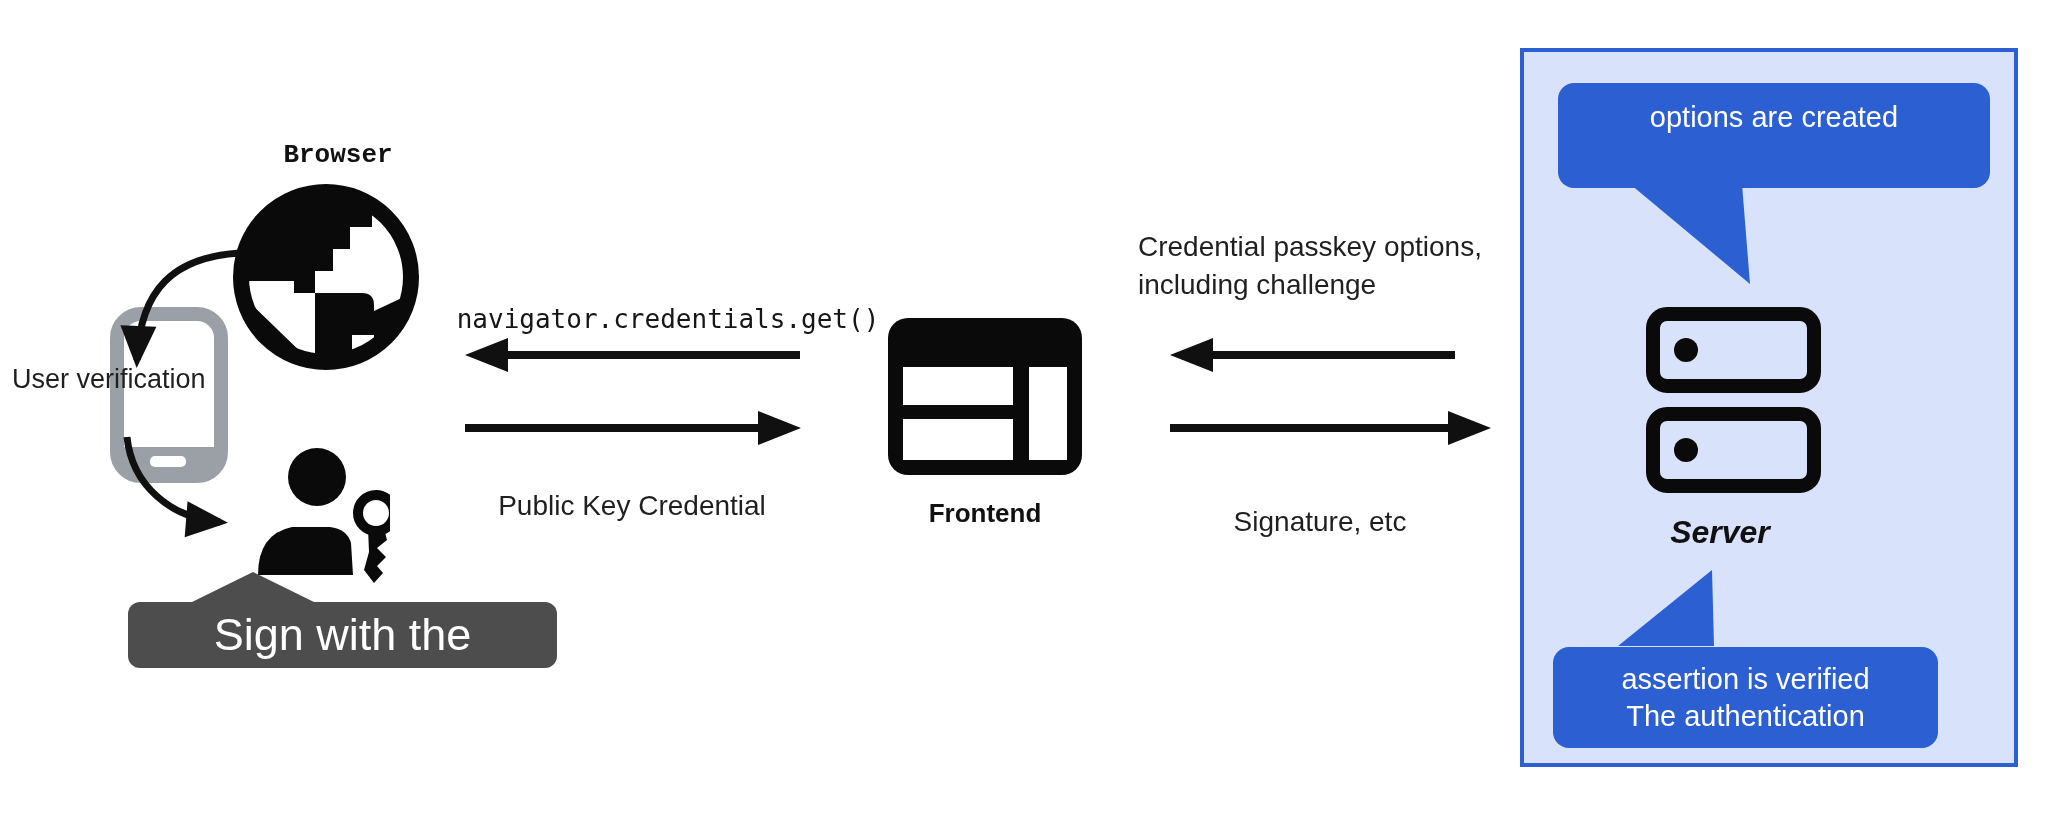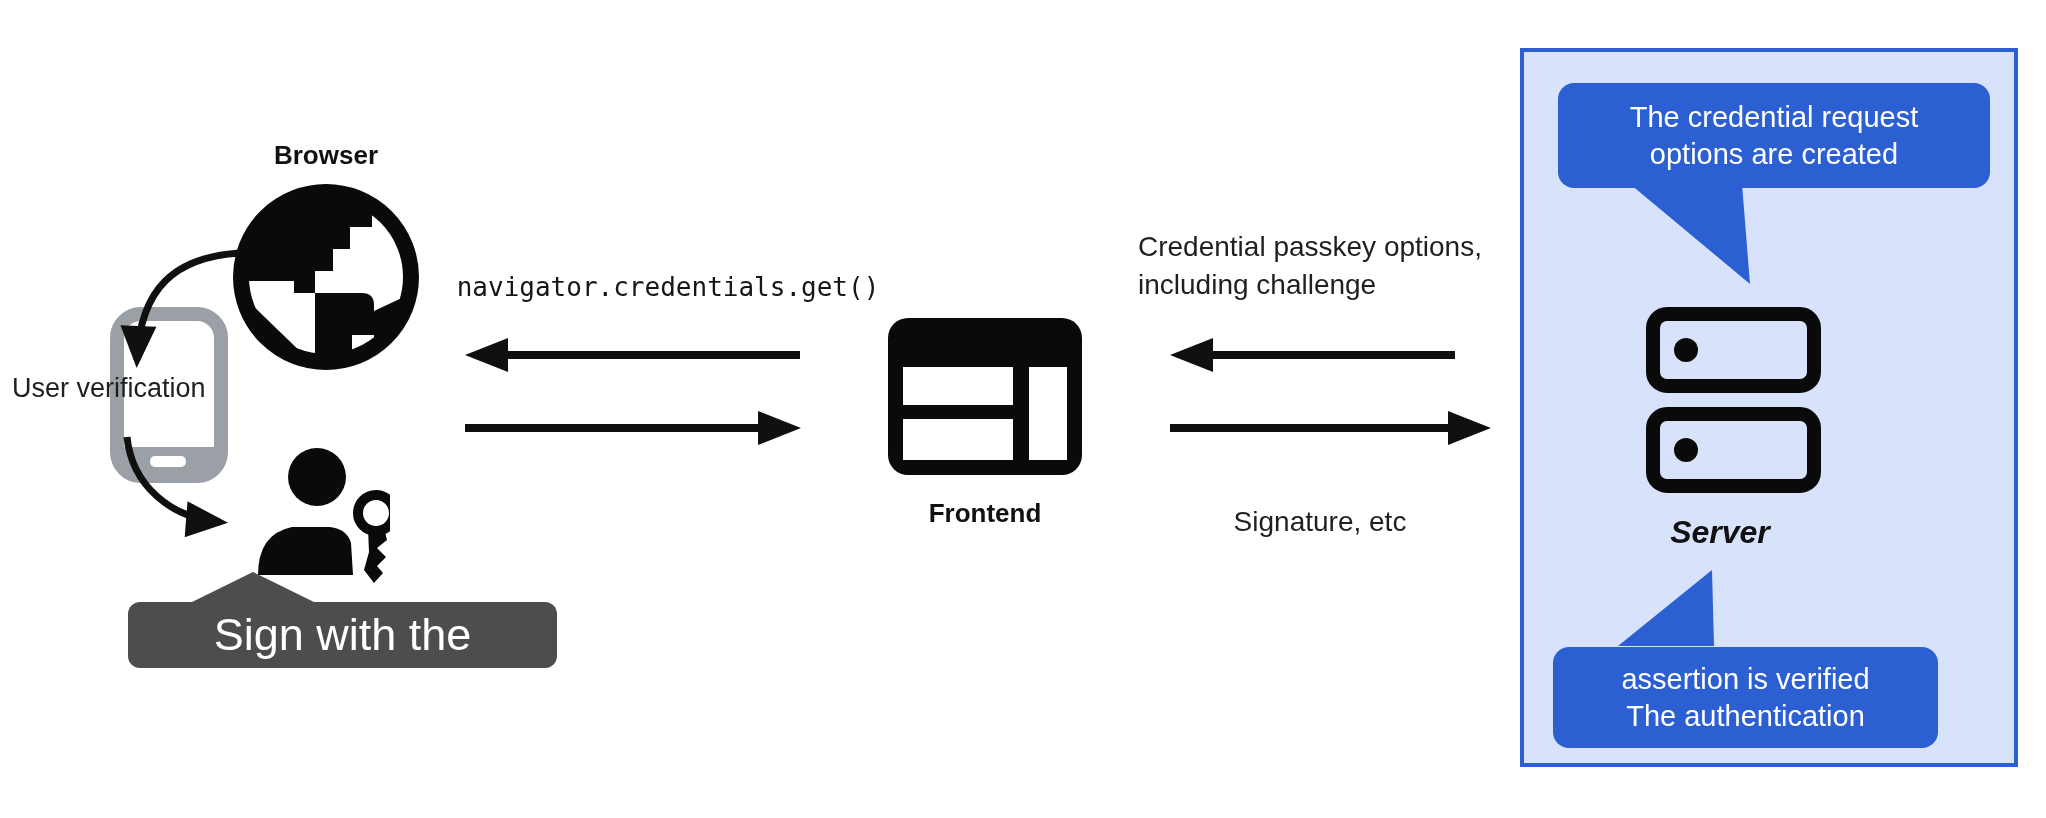--- a/index.html
+++ b/index.html
@@ -7,21 +7,21 @@
     --phone:#9aa0a6; --ink:#1f1f1f;
   }
   html,body{margin:0;padding:0;background:#fff;}
   #stage{position:relative;width:2046px;height:818px;background:#fff;overflow:hidden;
          font-family:"Liberation Sans",sans-serif;color:var(--ink);}
   .abs{position:absolute;}
   .lbl{position:absolute;white-space:nowrap;}
   .center{text-align:center;}
   .bold{font-weight:bold;color:#111;}
   .body-text{font-size:28px;color:var(--ink);}
-  .code{font-family:"DejaVu Sans Mono","Liberation Mono",monospace;font-size:26px;color:#161616;}
+  .code{font-family:"DejaVu Sans Mono","Liberation Mono",monospace;font-size:26px;color:#161616;margin-top:32px;}
   
   .hline{position:absolute;height:8px;background:#101010;}
   .head-left{position:absolute;width:0;height:0;border-style:solid;
              border-width:17px 43px 17px 0;border-color:transparent #101010 transparent transparent;}
   .head-right{position:absolute;width:0;height:0;border-style:solid;
               border-width:17px 0 17px 43px;border-color:transparent transparent transparent #101010;}
   
   .tooltip{position:absolute;left:128px;top:602px;width:429px;height:66px;background:var(--tooltip);
            border-radius:12px;color:#fff;font-size:45px;line-height:66px;text-align:center;}
   .tooltip .pointer{position:absolute;left:62px;top:-30px;width:126px;height:31px;background:var(--tooltip);
@@ -35,21 +35,21 @@
   .bubble-top{left:34px;top:31px;width:432px;height:105px;padding-top:16px;box-sizing:border-box;}
   .bubble-bottom{left:29px;top:595px;width:385px;height:101px;padding-top:14px;box-sizing:border-box;}
   .tailfill{fill:var(--accent);}
   svg{display:block;}
 </style>
 </head>
 <body>
 
 <div id="stage">
 
-  <div class="lbl bold center" style="left:226px;top:140px;width:200px;font-size:26px;">Browser</div>
+  <div class="lbl bold center" style="left:238px;top:140px;width:200px;font-size:26px;font-family:Liberation Mono, monospace;">Browser</div>
 
   <svg class="abs" style="left:232px;top:183px;" width="188" height="188" viewBox="0 0 188 188">
     <clipPath id="globeclip">
         <circle cx="94" cy="94" r="80"></circle>
       </clipPath>
     <g clip-path="url(#globeclip)" fill="#0a0a0a">
       <path d="M6,94 Q6,40 45,16 L112,6 L140,24 L140,44 L118,44 L118,66 L101,66 L101,88 L83,88 L83,110 L62,110 L62,98 L6,98 Z"></path>
       <path d="M83,110 L130,110 Q142,110 142,122 L142,152 L120,152 L120,174 L83,174 Z"></path>
       <path d="M16,118 L76,176 L44,184 Q20,160 16,118 Z"></path>
       <path d="M142,128 L176,112 Q174,152 148,172 L142,160 Z"></path>
@@ -66,21 +66,21 @@
   <svg class="abs" style="left:80px;top:230px;" width="220" height="310" viewBox="0 0 220 310">
     <defs>
       <marker id="ah" markerUnits="userSpaceOnUse" markerWidth="46" markerHeight="40" refX="36" refY="20" orient="auto">
         <path d="M2,2 L44,20 L2,38 Z" fill="#101010"></path>
       </marker>
     </defs>
     <path d="M160,23 C95,27 60,58 57,130" fill="none" stroke="#101010" stroke-width="7" marker-end="url(#ah)"></path>
     <path d="M47,207 C52,255 90,288 140,292" fill="none" stroke="#101010" stroke-width="7" marker-end="url(#ah)"></path>
   </svg>
 
-  <div class="lbl body-text" style="left:12px;top:373px;font-size:27px;">User verification</div>
+  <div class="lbl body-text" style="left:12px;top:364px;font-size:27px;">User verification</div>
 
   <svg class="abs" style="left:250px;top:440px;" width="140" height="150" viewBox="0 0 140 150">
     <g fill="#0a0a0a">
       <circle cx="67" cy="37" r="29"></circle>
       <path d="M8,135 Q8,94 42,87 L80,87 Q97,89 101,103 L103,135 Z"></path>
       <path d="M118,88 L134,88 L137,100 L127,108 L136,117 L127,126 L133,133 L124,143 L114,130 L119,112 Z"></path>
     </g>
     <circle cx="126" cy="73" r="18" fill="none" stroke="#0a0a0a" stroke-width="10"></circle>
   </svg>
 
@@ -93,20 +93,21 @@
 
   <div>
     <div class="head-left" style="left:465px;top:338px;"></div>
     <div class="hline" style="left:505px;top:351px;width:295px;"></div>
   </div>
   <div>
     <div class="hline" style="left:465px;top:424px;width:295px;"></div>
     <div class="head-right" style="left:758px;top:411px;"></div>
   </div>
 
+  <div class="lbl body-text center" style="left:482px;top:490px;width:300px;">Public Key Credential</div>
 
   <svg class="abs" style="left:888px;top:318px;" width="194" height="157" viewBox="0 0 194 157">
     <rect x="0" y="0" width="194" height="157" rx="20" fill="#0a0a0a"></rect>
     <rect x="15" y="49" width="110" height="38" fill="#ffffff"></rect>
     <rect x="15" y="101" width="110" height="41" fill="#ffffff"></rect>
     <rect x="141" y="49" width="38" height="93" fill="#ffffff"></rect>
   </svg>
   <div class="lbl bold center" style="left:885px;top:498px;width:200px;font-size:26px;">Frontend</div>
 
   <div class="lbl body-text" style="left:1138px;top:228px;white-space:normal;width:400px;line-height:38px;">
@@ -121,21 +122,20 @@
   <div>
     <div class="hline" style="left:1170px;top:424px;width:278px;"></div>
     <div class="head-right" style="left:1448px;top:411px;"></div>
   </div>
 
   <div class="lbl body-text center" style="left:1170px;top:490px;width:300px;margin-top:16px;">Signature, etc</div>
 
   <div class="frame">
 
     <div class="bubble bubble-top">
-      <span>The credential request</span>
       <span>options are created</span>
     </div>
     <svg class="abs" style="left:100px;top:128px;" width="140" height="112" viewBox="0 0 140 112">
       <polygon class="tailfill" points="6,4 118,4 126,104"></polygon>
     </svg>
 
     <svg class="abs" style="left:122px;top:255px;" width="175" height="186" viewBox="0 0 175 186">
       <rect x="7" y="7" width="161" height="72" rx="14" fill="none" stroke="#0a0a0a" stroke-width="14"></rect>
       <circle cx="40" cy="43" r="12" fill="#0a0a0a"></circle>
       <rect x="7" y="107" width="161" height="72" rx="14" fill="none" stroke="#0a0a0a" stroke-width="14"></rect>

